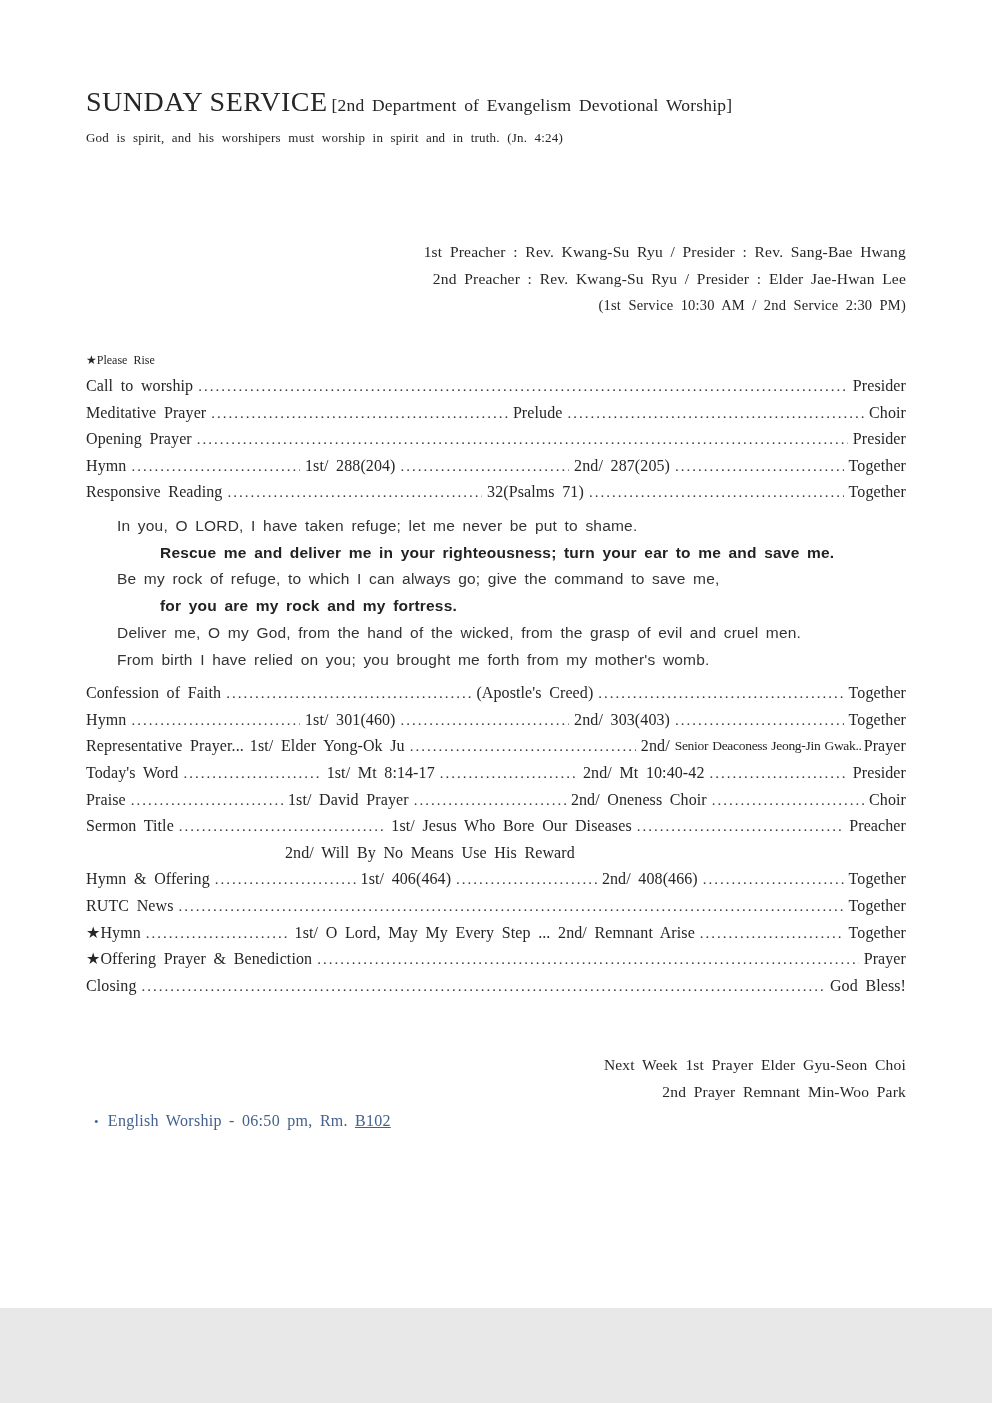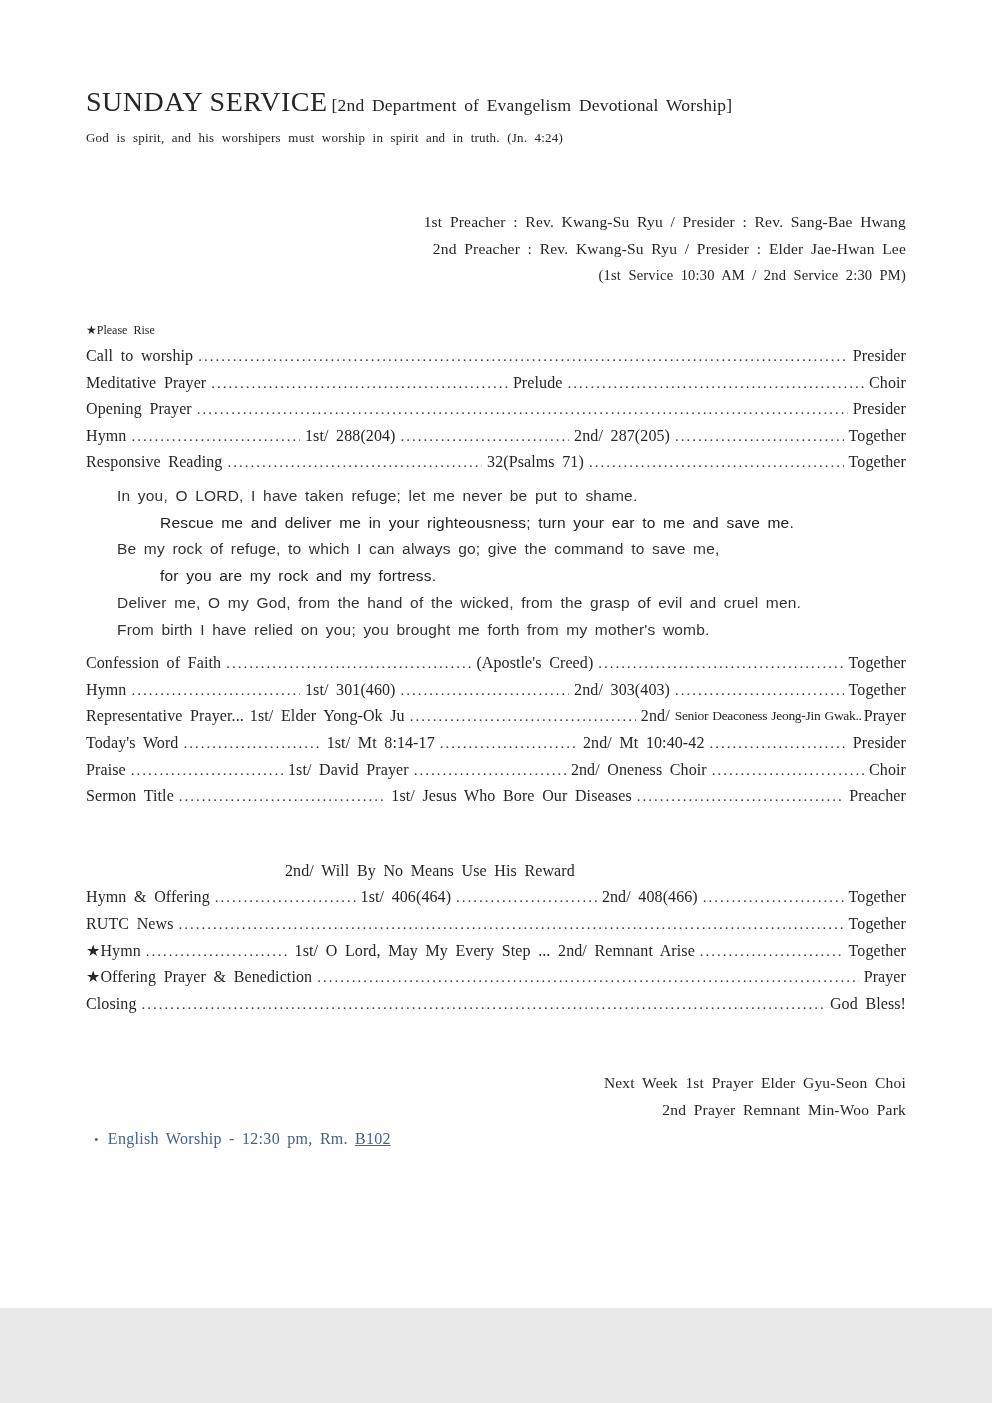--- a/index.html
+++ b/index.html
@@ -15,38 +15,38 @@
   .content{
     position:absolute;left:86px;right:86px;top:0;
   }
   
   .header{padding-top:86px;}
   .title-line{line-height:32px;white-space:nowrap;}
   .doc-title{font-size:28px;letter-spacing:0.5px;}
   .doc-title-bracket{font-size:17.5px;letter-spacing:0.2px;word-spacing:3px;}
   .doc-subtitle{font-size:13px;line-height:25px;margin-top:3px;word-spacing:4px;letter-spacing:0.2px;}
   
-  .preacher-block{margin-top:59px;text-align:right;font-size:15.5px;line-height:26.5px;word-spacing:3.5px;letter-spacing:0.2px;}
+  .preacher-block{margin-top:89px;text-align:right;font-size:15.5px;line-height:26.5px;word-spacing:3.5px;letter-spacing:0.2px;}
   .preacher-times{font-size:14.5px;}
   
   .order-section{margin-top:28px;}
   .please-rise{font-size:12px;line-height:26.6px;word-spacing:3px;}
   .svc-row{display:flex;align-items:flex-start;line-height:26.6px;font-size:16px;word-spacing:3.5px;letter-spacing:0.1px;}
   .svc-row .txt{flex:0 0 auto;white-space:pre;}
   .svc-row .gap{flex:0 0 auto;display:inline-block;}
   .svc-row .dots{flex:1 1 0;min-width:12px;overflow:hidden;white-space:nowrap;margin:0 5px;color:#3a3a3a;}
   .svc-row .dots::after{
     content:"..........................................................................................................................................................................";
     letter-spacing:2px;font-size:15px;word-spacing:0;
   }
   .condensed{font-size:13.5px;letter-spacing:-0.3px;word-spacing:1px;}
   
   .reading-block{margin:7px 0;font-family:"Liberation Sans","DejaVu Sans",sans-serif;color:#333333;}
   .reading-line{font-size:15.5px;line-height:26.7px;padding-left:31px;letter-spacing:0.2px;word-spacing:3px;white-space:nowrap;}
-  .reading-line.bold{font-weight:normal;padding-left:74px;color:#222222;}
+  .reading-line.bold{font-weight:bold;padding-left:74px;color:#222222;}
   .order-section-2{margin-top:7px;}
   
   .footer-block{margin-top:53px;}
   .next-week{text-align:right;font-size:15.5px;line-height:26.8px;word-spacing:3.5px;letter-spacing:0.2px;}
   .english-worship{margin-top:2px;padding-left:8px;font-size:16px;line-height:26.5px;color:#44618e;word-spacing:3px;letter-spacing:0.3px;}
   .english-worship .bullet{font-size:13px;margin-right:9px;}
   .english-worship .room{text-decoration:underline;margin-left:7px;margin-top:16px;}
 </style>
 </head>
 <body>
@@ -161,21 +161,21 @@
             <span class="dots"></span>
             <span class="txt">Choir</span>
           </div>
           <div class="svc-row">
             <span class="txt">Sermon Title</span>
             <span class="dots"></span>
             <span class="txt">1st/ Jesus Who Bore Our Diseases</span>
             <span class="dots"></span>
             <span class="txt">Preacher</span>
           </div>
-          <div class="svc-row" style="padding-left: 199px; margin-top: 48px;">
+          <div class="svc-row" style="padding-left: 199px;">
             <span class="txt">2nd/ Will By No Means Use His Reward</span>
           </div>
           <div class="svc-row">
             <span class="txt">Hymn &amp; Offering</span>
             <span class="dots"></span>
             <span class="txt">1st/ 406(464)</span>
             <span class="dots"></span>
             <span class="txt">2nd/ 408(466)</span>
             <span class="dots"></span>
             <span class="txt">Together</span>
@@ -201,17 +201,17 @@
             <span class="txt">Closing</span>
             <span class="dots"></span>
             <span class="txt">God Bless!</span>
           </div>
         </div>
     </div>
 
     <div class="footer-block">
       <div class="next-week">Next Week 1st Prayer Elder Gyu-Seon Choi</div>
       <div class="next-week">2nd Prayer Remnant Min-Woo Park</div>
-      <div class="english-worship"><span class="bullet">•</span><span>English Worship - 12:30 pm, Rm.</span><span class="room">B102</span></div>
+      <div class="english-worship"><span class="bullet">•</span><span>English Worship - 06:50 pm, Rm.</span><span class="room">B102</span></div>
     </div>
 
   </div>
 </div>
 
 </body></html>

